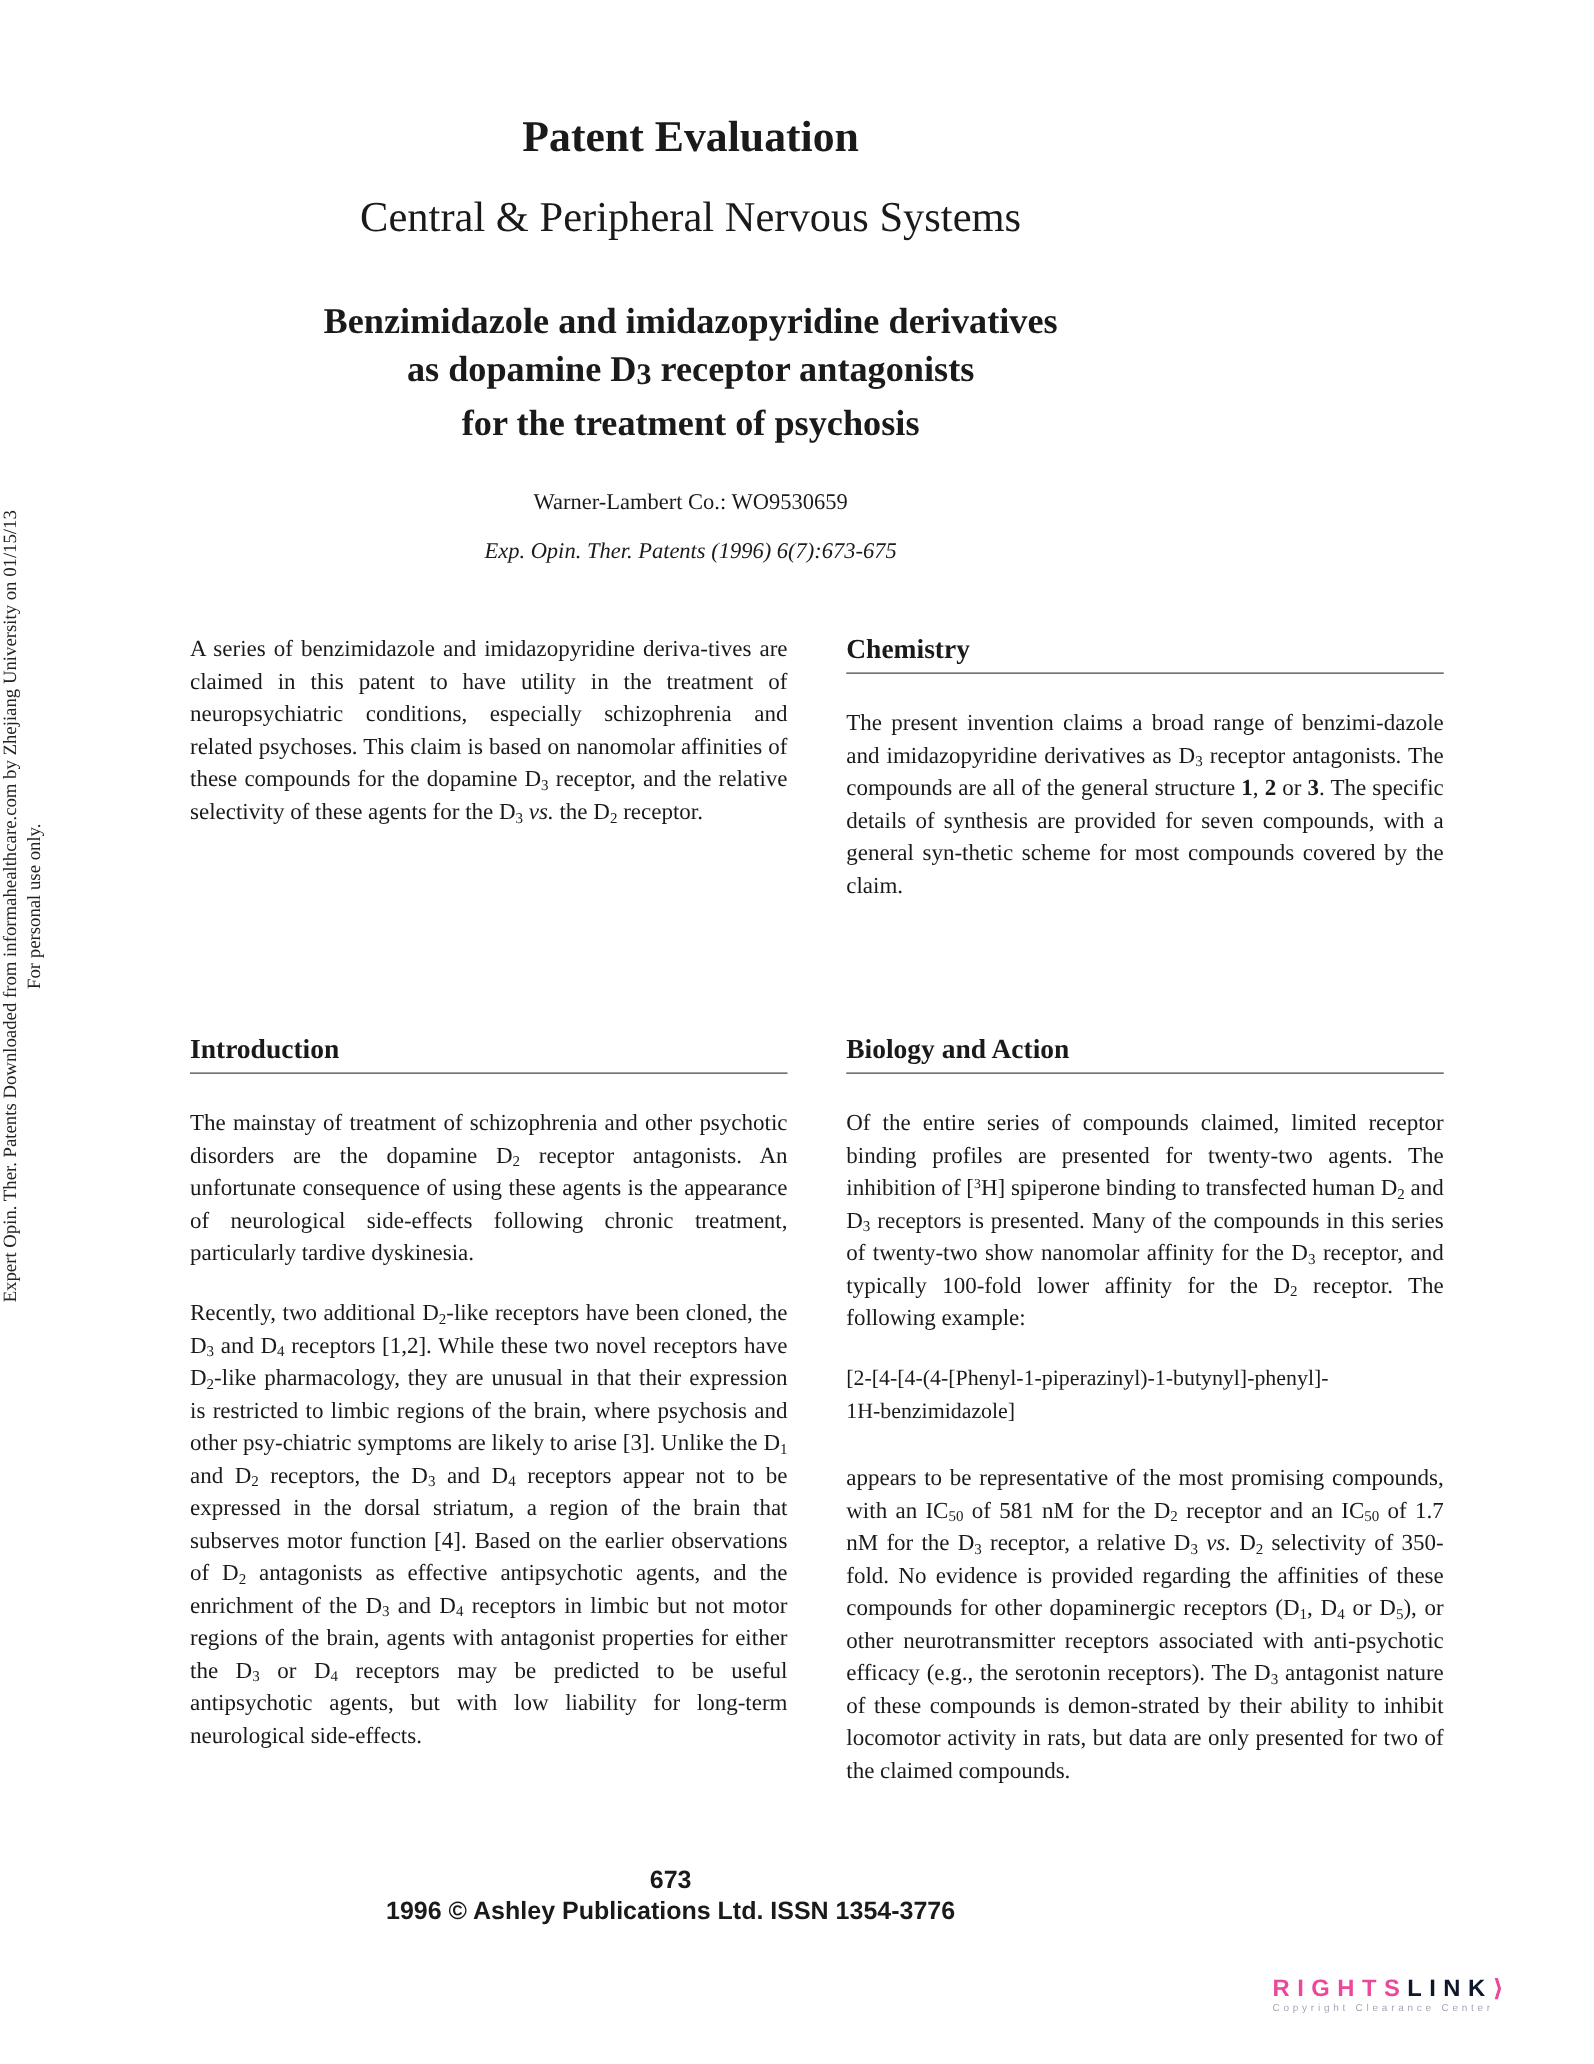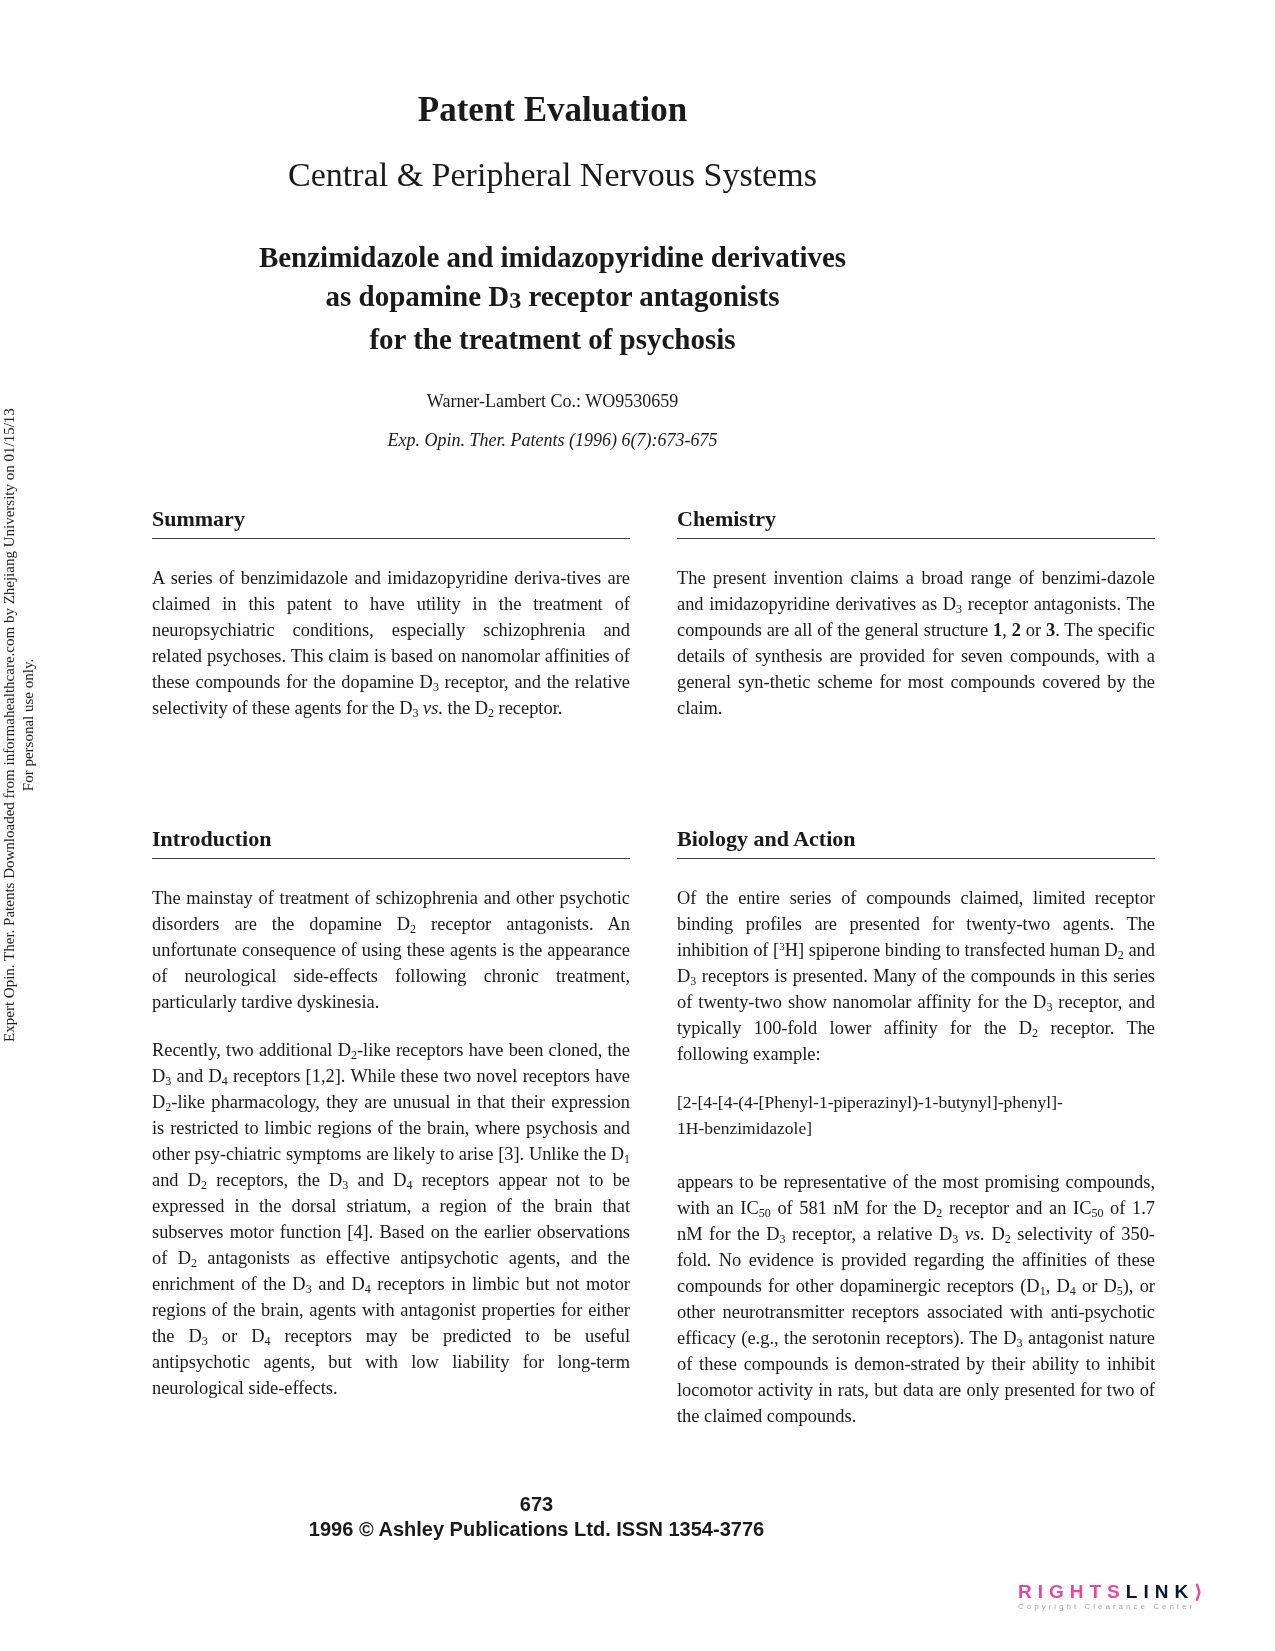--- a/index.html
+++ b/index.html
@@ -58,21 +58,20 @@
 <div class="header section-name">Central &amp; Peripheral Nervous Systems</div>
 <div class="header article-title">
   <div>Benzimidazole and imidazopyridine derivatives</div>
   <div>as dopamine D<span style="font-size:24px;vertical-align:-2px">3</span> receptor antagonists</div>
   <div>for the treatment of psychosis</div>
 </div>
 <div class="header assignee">Warner-Lambert Co.: WO9530659</div>
 <div class="header citation">Exp. Opin. Ther. Patents (1996) 6(7):673-675</div>
 
 <div class="col left" style="top:506px;">
-  <div class="sec-head">Summary</div>
   <p class="para">A series of benzimidazole and imidazopyridine deriva-tives are claimed in this patent to have utility in the treatment of neuropsychiatric conditions, especially schizophrenia and related psychoses. This claim is based on nanomolar affinities of these compounds for the dopamine D<sub>3</sub> receptor, and the relative selectivity of these agents for the D<sub>3</sub> <i>vs.</i> the D<sub>2</sub> receptor.</p>
 </div>
 
 <div class="col left" style="top:826px;">
   <div class="sec-head">Introduction</div>
   <p class="para">The mainstay of treatment of schizophrenia and other psychotic disorders are the dopamine D<sub>2</sub> receptor antagonists. An unfortunate consequence of using these agents is the appearance of neurological side-effects following chronic treatment, particularly tardive dyskinesia.</p>
   <p class="para">Recently, two additional D<sub>2</sub>-like receptors have been cloned, the D<sub>3</sub> and D<sub>4</sub> receptors [1,2]. While these two novel receptors have D<sub>2</sub>-like pharmacology, they are unusual in that their expression is restricted to limbic regions of the brain, where psychosis and other psy-chiatric symptoms are likely to arise [3]. Unlike the D<sub>1</sub> and D<sub>2</sub> receptors, the D<sub>3</sub> and D<sub>4</sub> receptors appear not to be expressed in the dorsal striatum, a region of the brain that subserves motor function [4]. Based on the earlier observations of D<sub>2</sub> antagonists as effective antipsychotic agents, and the enrichment of the D<sub>3</sub> and D<sub>4</sub> receptors in limbic but not motor regions of the brain, agents with antagonist properties for either the D<sub>3</sub> or D<sub>4</sub> receptors may be predicted to be useful antipsychotic agents, but with low liability for long-term neurological side-effects.</p>
 </div>
 
 <div class="col right" style="top:506px;">

